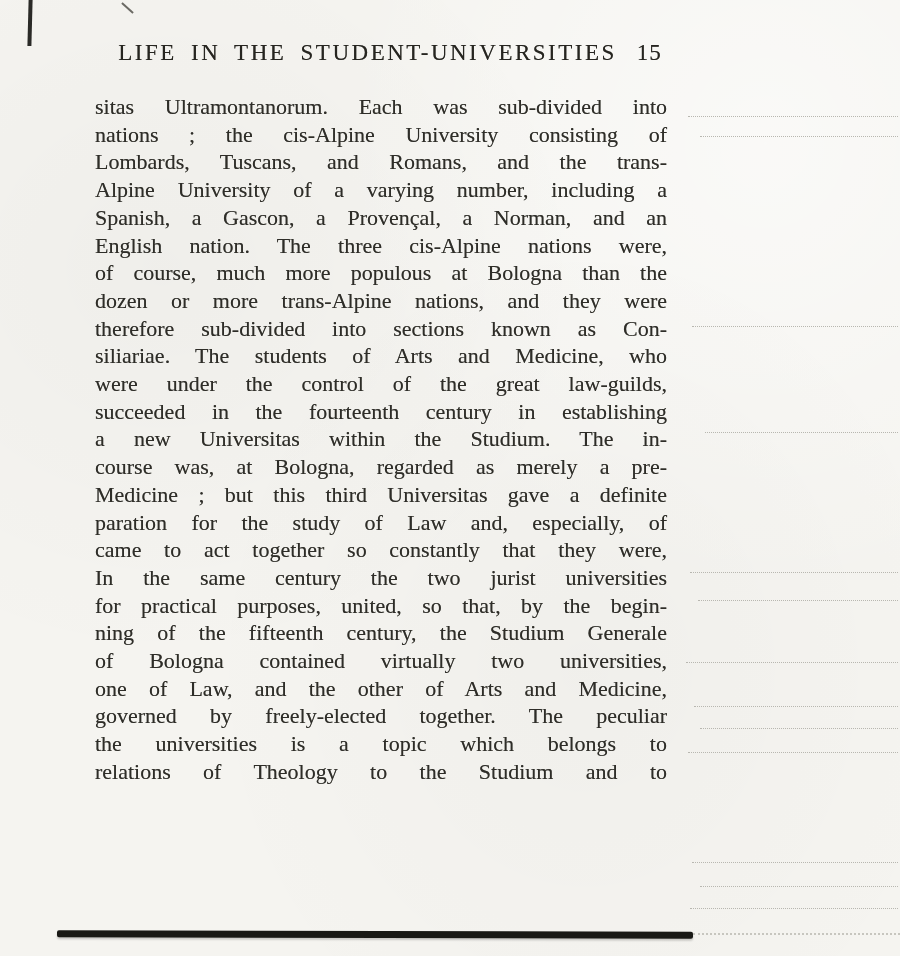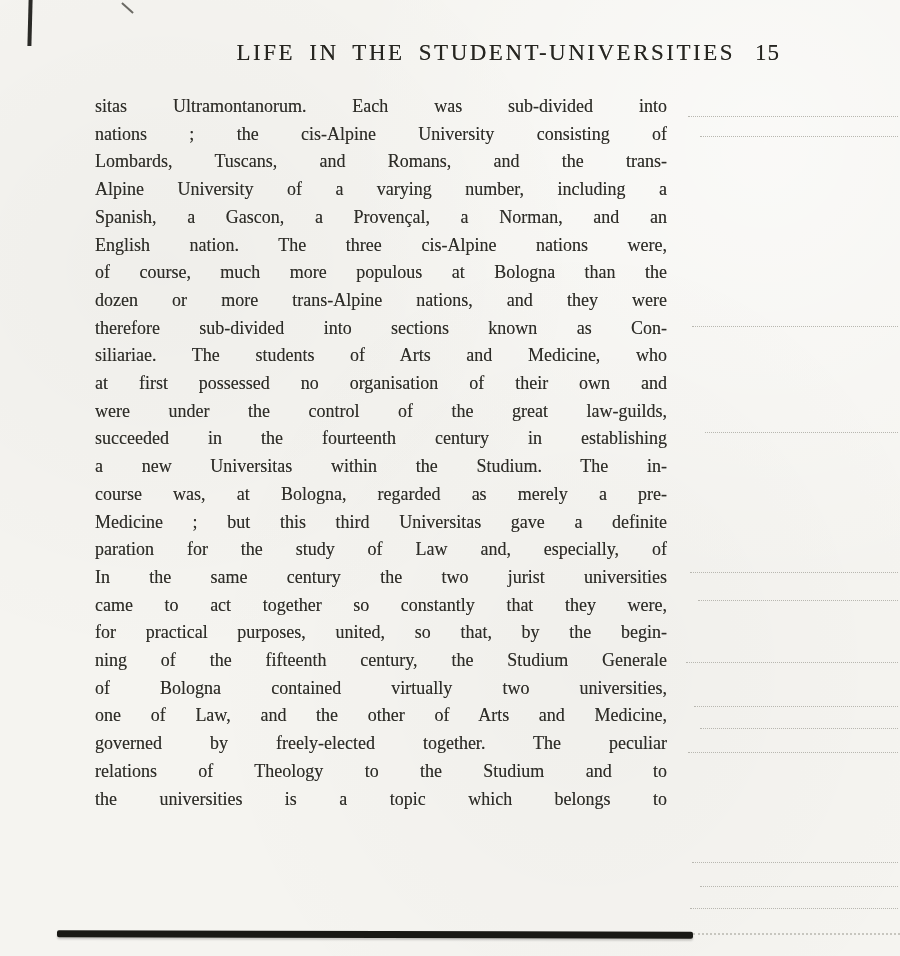--- a/index.html
+++ b/index.html
@@ -20,42 +20,42 @@
     font-family: "Liberation Serif", "DejaVu Serif", serif;
     color: #2b2a26;
   }
 
   
   .header {
     position: absolute;
     top: 40px;
     left: 0;
     width: 780px;
-    text-align: right;
+    text-align: center;
     font-size: 23px;
     letter-spacing: 2.5px;
     word-spacing: 6px;
     color: #262520;
     text-shadow: 0 0 0.6px rgba(40,40,35,0.55);
     white-space: nowrap;
   }
   .header .page-number {
     margin-left: 20px;
     letter-spacing: 1px;
   }
 
   
   .body-block {
     position: absolute;
     left: 95px;
     top: 93px;
     width: 572px;
   }
   .line {
-    font-size: 18px;
+    font-size: 22px;
     line-height: 27.7px;
     text-align: justify;
     text-align-last: justify;
     text-justify: inter-word;
     color: #2e2d28;
     text-shadow: 0 0 0.5px rgba(46,45,40,0.5);
     white-space: normal;
   }
 
   
@@ -114,36 +114,35 @@
     <div class="line">sitas Ultramontanorum.  Each was sub-divided into</div>
     <div class="line">nations ; the cis-Alpine University consisting of</div>
     <div class="line">Lombards, Tuscans, and Romans, and the trans-</div>
     <div class="line">Alpine University of a varying number, including a</div>
     <div class="line">Spanish, a Gascon, a Provençal, a Norman, and an</div>
     <div class="line">English nation.  The three cis-Alpine nations were,</div>
     <div class="line">of course, much more populous at Bologna than the</div>
     <div class="line">dozen or more trans-Alpine nations, and they were</div>
     <div class="line">therefore sub-divided into sections known as Con-</div>
     <div class="line">siliariae.  The students of Arts and Medicine, who</div>
-    <div class="line">at first possessed no organisation of their own and</div>
     <div class="line">were under the control of the great law-guilds,</div>
     <div class="line">succeeded in the fourteenth century in establishing</div>
     <div class="line">a new Universitas within the Studium.  The in-</div>
     <div class="line">course was, at Bologna, regarded as merely a pre-</div>
     <div class="line">Medicine ; but this third Universitas gave a definite</div>
     <div class="line">paration for the study of Law and, especially, of</div>
+    <div class="line">came to act together so constantly that they were,</div>
     <div class="line">In the same century the two jurist universities</div>
-    <div class="line">came to act together so constantly that they were,</div>
     <div class="line">for practical purposes, united, so that, by the begin-</div>
     <div class="line">ning of the fifteenth century, the Studium Generale</div>
     <div class="line">of Bologna contained virtually two universities,</div>
     <div class="line">one of Law, and the other of Arts and Medicine,</div>
     <div class="line">governed by freely-elected together.  The peculiar</div>
+    <div class="line">the universities is a topic which belongs to</div>
     <div class="line">relations of Theology to the Studium and to</div>
-    <div class="line">the universities is a topic which belongs to</div>
   </div>
 
   <div class="artifact edge-mark-top-left"></div>
   <div class="artifact scratch"></div>
 
   <div class="artifact dotted-line" style="left:688px; top:116px; width:210px;"></div>
   <div class="artifact dotted-line" style="left:700px; top:136px; width:198px;"></div>
   <div class="artifact dotted-line" style="left:692px; top:326px; width:206px;"></div>
   <div class="artifact dotted-line" style="left:705px; top:432px; width:193px;"></div>
   <div class="artifact dotted-line" style="left:690px; top:572px; width:208px;"></div>

